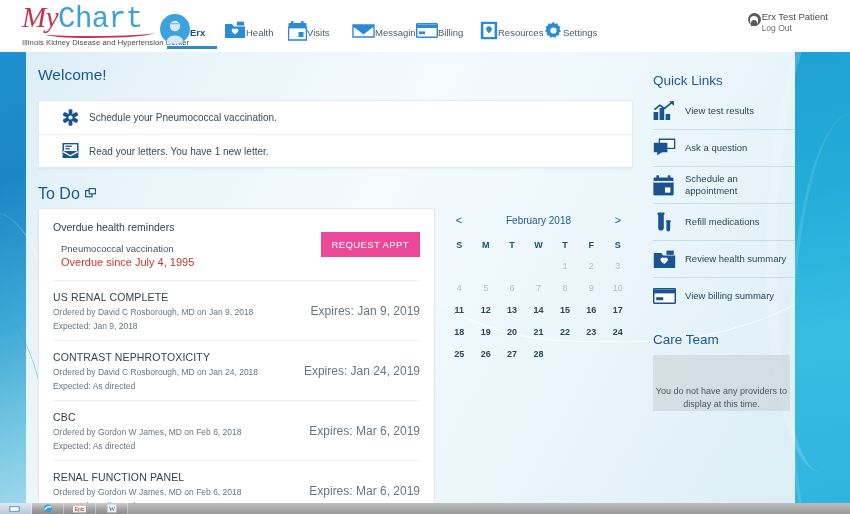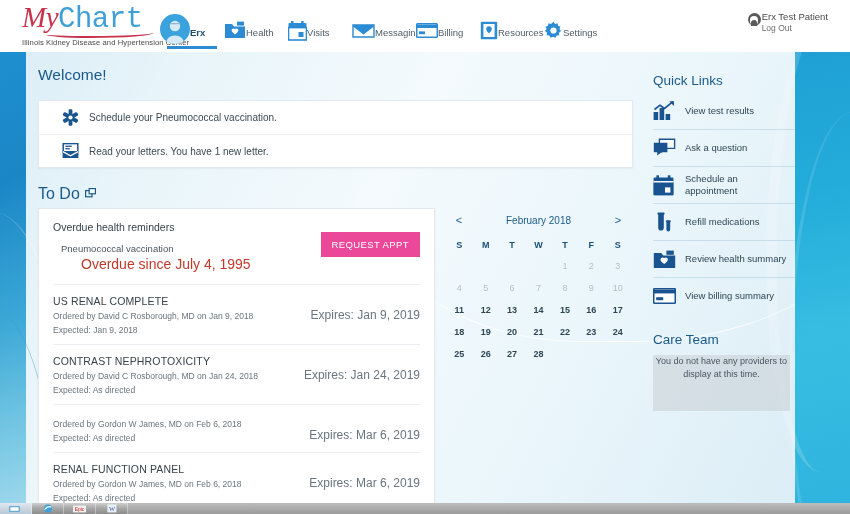--- a/index.html
+++ b/index.html
@@ -102,21 +102,21 @@
   .popout-icon { display: inline-block; }
 
   .todo-wrap { display: flex; margin: 0 12px 0 12px; }
   .todo-card {
     width: 397px; background: #ffffff; border: 1px solid #e3e9ec;
     box-shadow: 0 1px 2px rgba(0,0,0,0.05); padding: 0 14px;
   }
   .reminder-block { padding: 12px 0 12px 0; border-bottom: 1px solid #eceff1; position: relative; min-height: 60px; }
   .reminder-title { font-size: 10.5px; color: #36424a; }
   .reminder-sub { font-size: 9.5px; color: #4a5560; margin-top: 10px; padding-left: 8px; }
-  .reminder-overdue { font-size: 14px; color: #c0392b; margin-top: 2px; padding-left: 8px; margin-left: 20px; }
+  .reminder-overdue { font-size: 11px; color: #c0392b; margin-top: 2px; padding-left: 8px; }
   .req-btn {
     position: absolute; right: 0; top: 23px; background: #ec4899; color: #ffffff;
     font-size: 9.5px; letter-spacing: 0.4px; padding: 7px 11px; border: none; cursor: pointer;
   }
 
   .order-row { padding: 10px 0 9px 0; border-bottom: 1px solid #eceff1; position: relative; }
   .order-row:last-child { border-bottom: none; }
   .order-name { font-size: 10.5px; color: #36424a; letter-spacing: 0.15px; }
   .order-by { font-size: 8.5px; color: #69757e; margin-top: 4px; }
   .order-exp-line { font-size: 8.5px; color: #69757e; margin-top: 4px; }
@@ -137,21 +137,21 @@
   
   .side { position: absolute; left: 645px; top: 52px; width: 150px; height: 455px; }
   .side-title { font-size: 13.5px; color: #1a5a8c; margin: 21px 0 4px 8px; }
   .ql-item { display: flex; align-items: center; min-height: 37px; margin-left: 8px; padding-right: 6px; cursor: pointer; }
   .ql-item + .ql-item { border-top: 1px solid rgba(140,180,205,0.35); }
   .ql-ico { width: 32px; flex: none; display: flex; align-items: center; justify-content: flex-start; }
   .ql-lbl { font-size: 9.5px; color: #2f4654; line-height: 12px; }
   .care-title { font-size: 13.5px; color: #1a5a8c; margin: 18px 0 8px 8px; }
   .care-box {
     margin-left: 8px; width: 137px; height: 56px; background: rgba(190,196,200,0.42);
-    display: flex; flex-direction: column; align-items: center; justify-content: flex-start;
+    display: flex; flex-direction: column; align-items: center; justify-content: flex-end;
   }
   .care-txt { font-size: 9px; color: #4a5560; line-height: 13px; text-align: center; }
 
   
   .taskbar {
     position: absolute; left: 0; bottom: 0; width: 850px; height: 11px;
     background: linear-gradient(180deg, #cfcfcf 0%, #a8a8a8 45%, #8c8c8c 100%);
     display: flex; align-items: center; overflow: hidden; z-index: 40;
   }
   .tb-btn { height: 11px; width: 32px; flex: none; display: flex; align-items: center; justify-content: center;
@@ -343,20 +343,21 @@
         </div>
 
         <div class="order-row">
           <div class="order-name">CONTRAST NEPHROTOXICITY</div>
           <div class="order-expires">Expires: Jan 24, 2019</div>
           <div class="order-by">Ordered by David C Rosborough, MD on Jan 24, 2018</div>
           <div class="order-exp-line">Expected: As directed</div>
         </div>
 
         <div class="order-row">
+          <div class="order-name">CBC</div>
           <div class="order-expires">Expires: Mar 6, 2019</div>
           <div class="order-by">Ordered by Gordon W James, MD on Feb 6, 2018</div>
           <div class="order-exp-line">Expected: As directed</div>
         </div>
 
         <div class="order-row">
           <div class="order-name">RENAL FUNCTION PANEL</div>
           <div class="order-expires">Expires: Mar 6, 2019</div>
           <div class="order-by">Ordered by Gordon W James, MD on Feb 6, 2018</div>
           <div class="order-exp-line">Expected: As directed</div>

